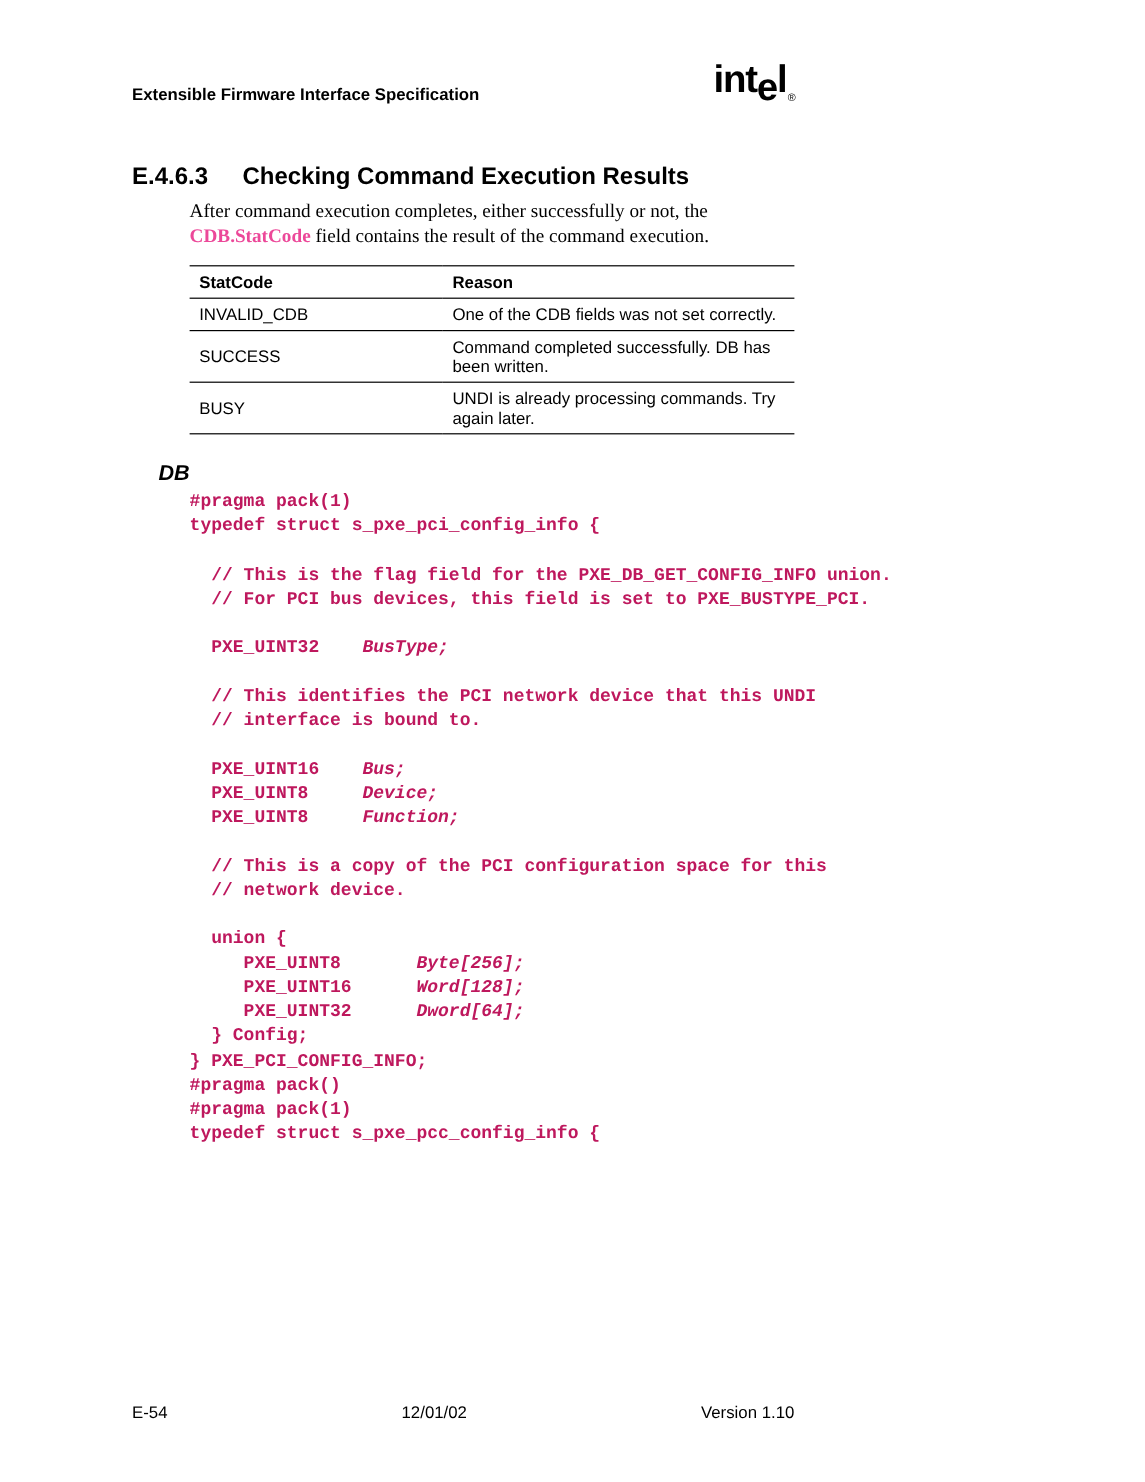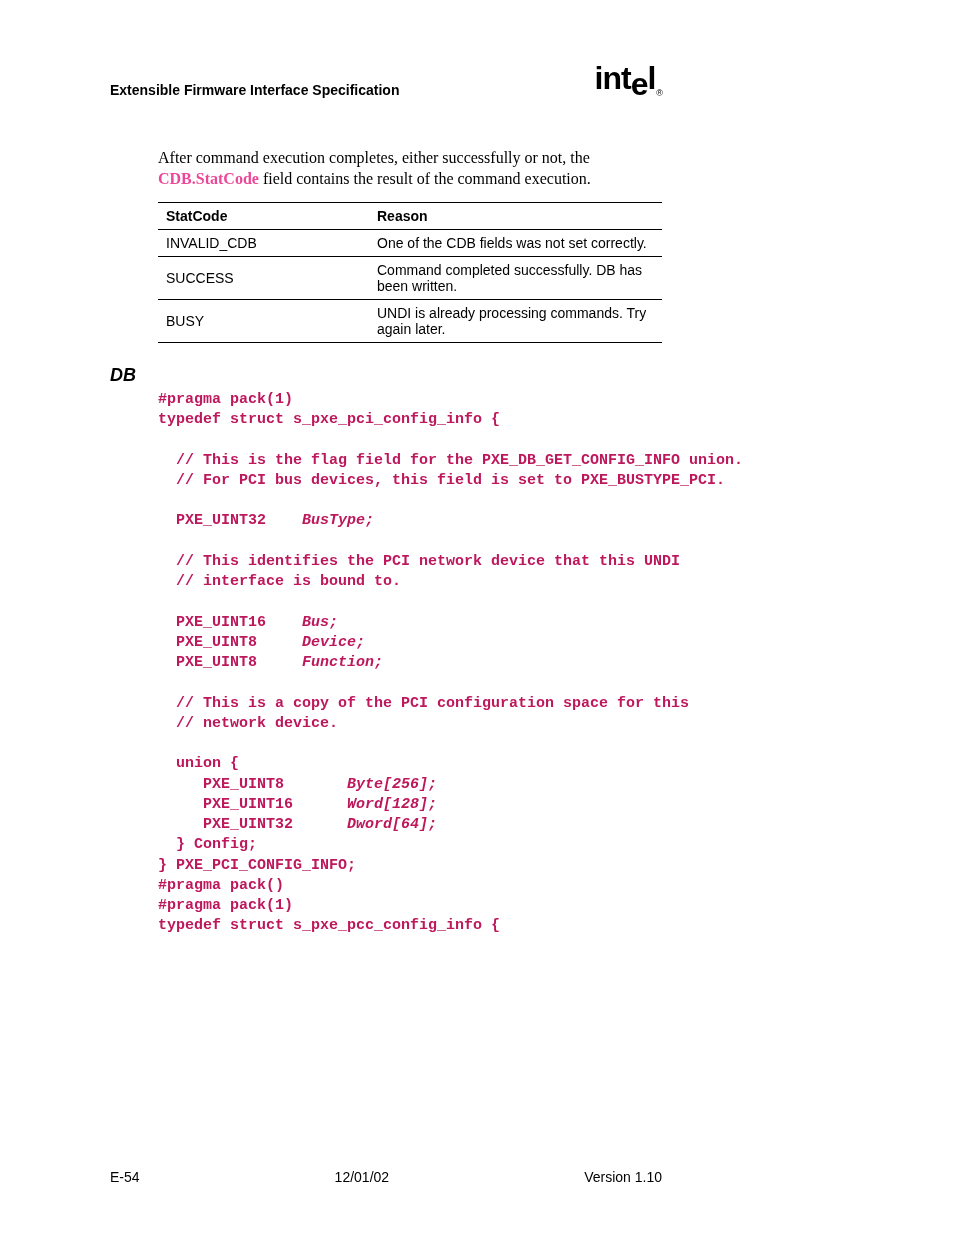--- a/index.html
+++ b/index.html
@@ -4,21 +4,21 @@
 <style>
   body {
     margin: 0;
     padding: 0;
     background: #fff;
     font-family: Arial, Helvetica, sans-serif;
     color: #000;
     width: 954px;
   }
   .page {
-    padding: 60px 110px 50px 110px;
+    padding: 48px 110px 50px 110px;
     box-sizing: border-box;
     width: 772px;
     min-height: 1235px;
     position: relative;
     border-radius: 32px;
   }
   .header-row {
     display: flex;
     justify-content: space-between;
     align-items: flex-end;
@@ -89,20 +89,21 @@
   }
   .tbl th:first-child, .tbl td:first-child {
     width: 195px;
   }
   .db-heading {
     font-style: italic;
     font-weight: bold;
     font-size: 18px;
     margin-top: 22px;
     margin-bottom: 4px;
+    margin-left: 22px;
   }
   .code {
     font-family: "Courier New", monospace;
     font-size: 15px;
     font-weight: bold;
     color: #be185d;
     white-space: pre;
     margin-left: 48px;
     line-height: 1.35;
   }
@@ -121,20 +122,24 @@
 </head>
 <body>
 
 <div class="page">
 
   <div class="header-row">
     <div class="doc-title">Extensible Firmware Interface Specification</div>
     <div class="logo"><span>int</span><span class="drop">e</span><span>l</span><span class="reg">®</span></div>
   </div>
 
+  <div class="section-row">
+    <div class="section-num">E.4.6.3</div>
+    <div class="section-title">Checking Command Execution Results</div>
+  </div>
 
   <div class="body-para">
     <span>After command execution completes, either successfully or not, the </span><span class="mono-inline">CDB.StatCode</span><span> field contains the result of the command execution.</span>
   </div>
 
   <table class="tbl">
     <thead>
       <tr>
         <th>StatCode</th>
         <th>Reason</th>

